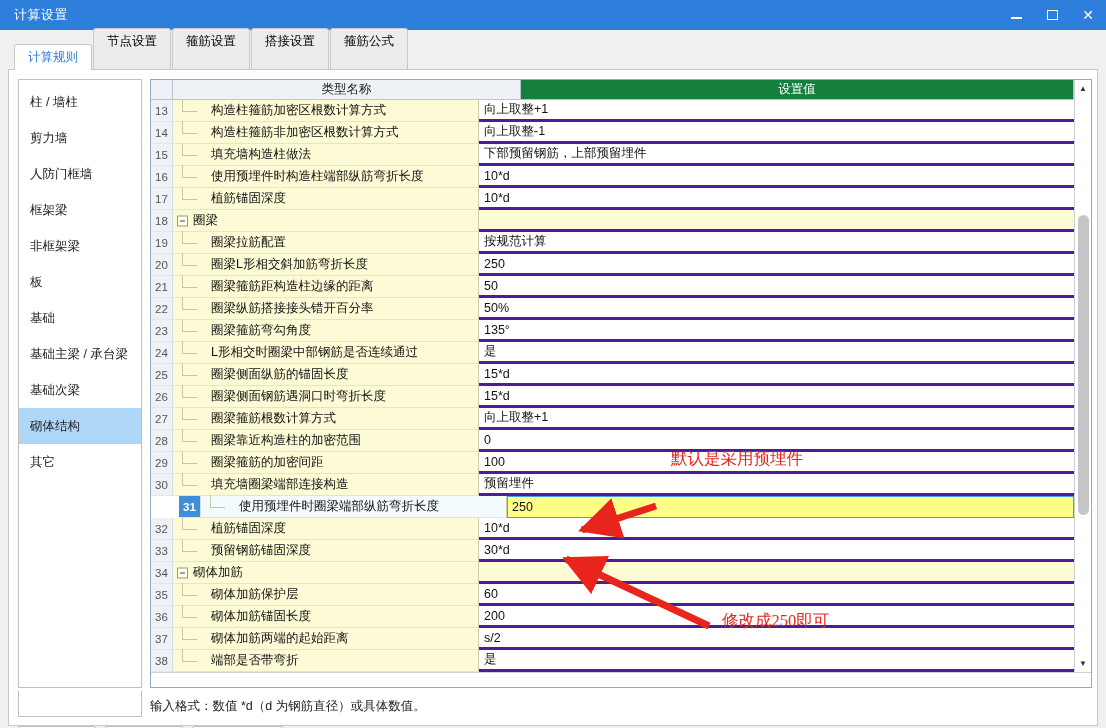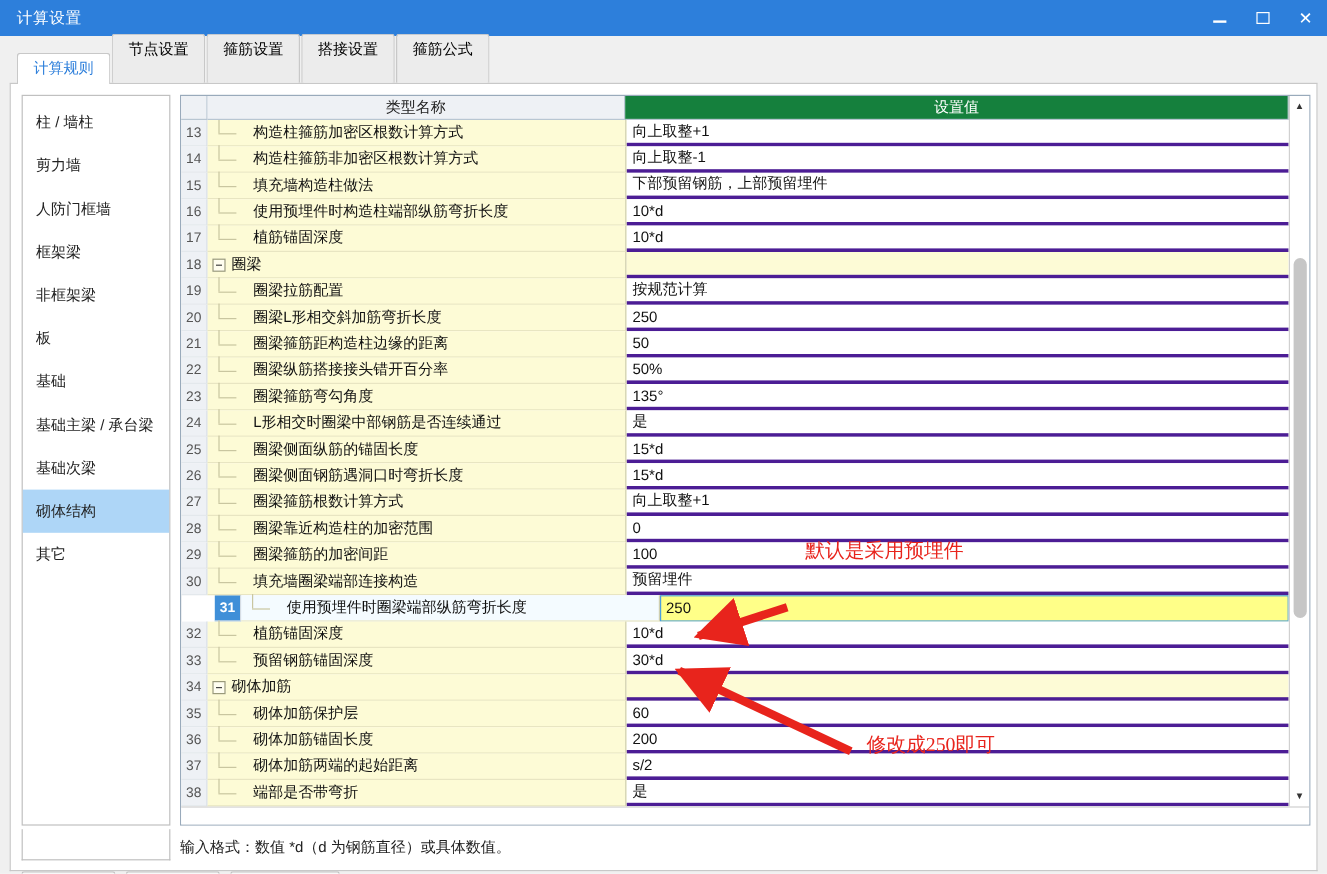--- a/index.html
+++ b/index.html
@@ -94,21 +94,21 @@
   
   #grid-body { flex: 1; overflow: hidden; }
   .row { display: flex; height: 22px; font-size: 12.5px; }
   .c-num {
     width: 22px; background: #eef1f5; color: #555;
     border-right: 1px solid #d6dde4; border-bottom: 1px solid #e3e8ec;
     display: flex; align-items: center; justify-content: center;
     font-size: 11.5px;
   }
   .c-name {
-    width: 349px; background: #fdfbd6;
+    width: 306px; background: #fdfbd6;
     border-right: 1px solid #cfcfb0; border-bottom: 1px solid #e8e5c2;
     display: flex; align-items: center; position: relative; color: #111;
   }
   .c-val {
     flex: 1; background: #fff; border-bottom: 3px solid #4c1d95;
     display: flex; align-items: center; padding-left: 5px; color: #111;
     min-width: 0; overflow: hidden; white-space: nowrap;
   }
 
   

